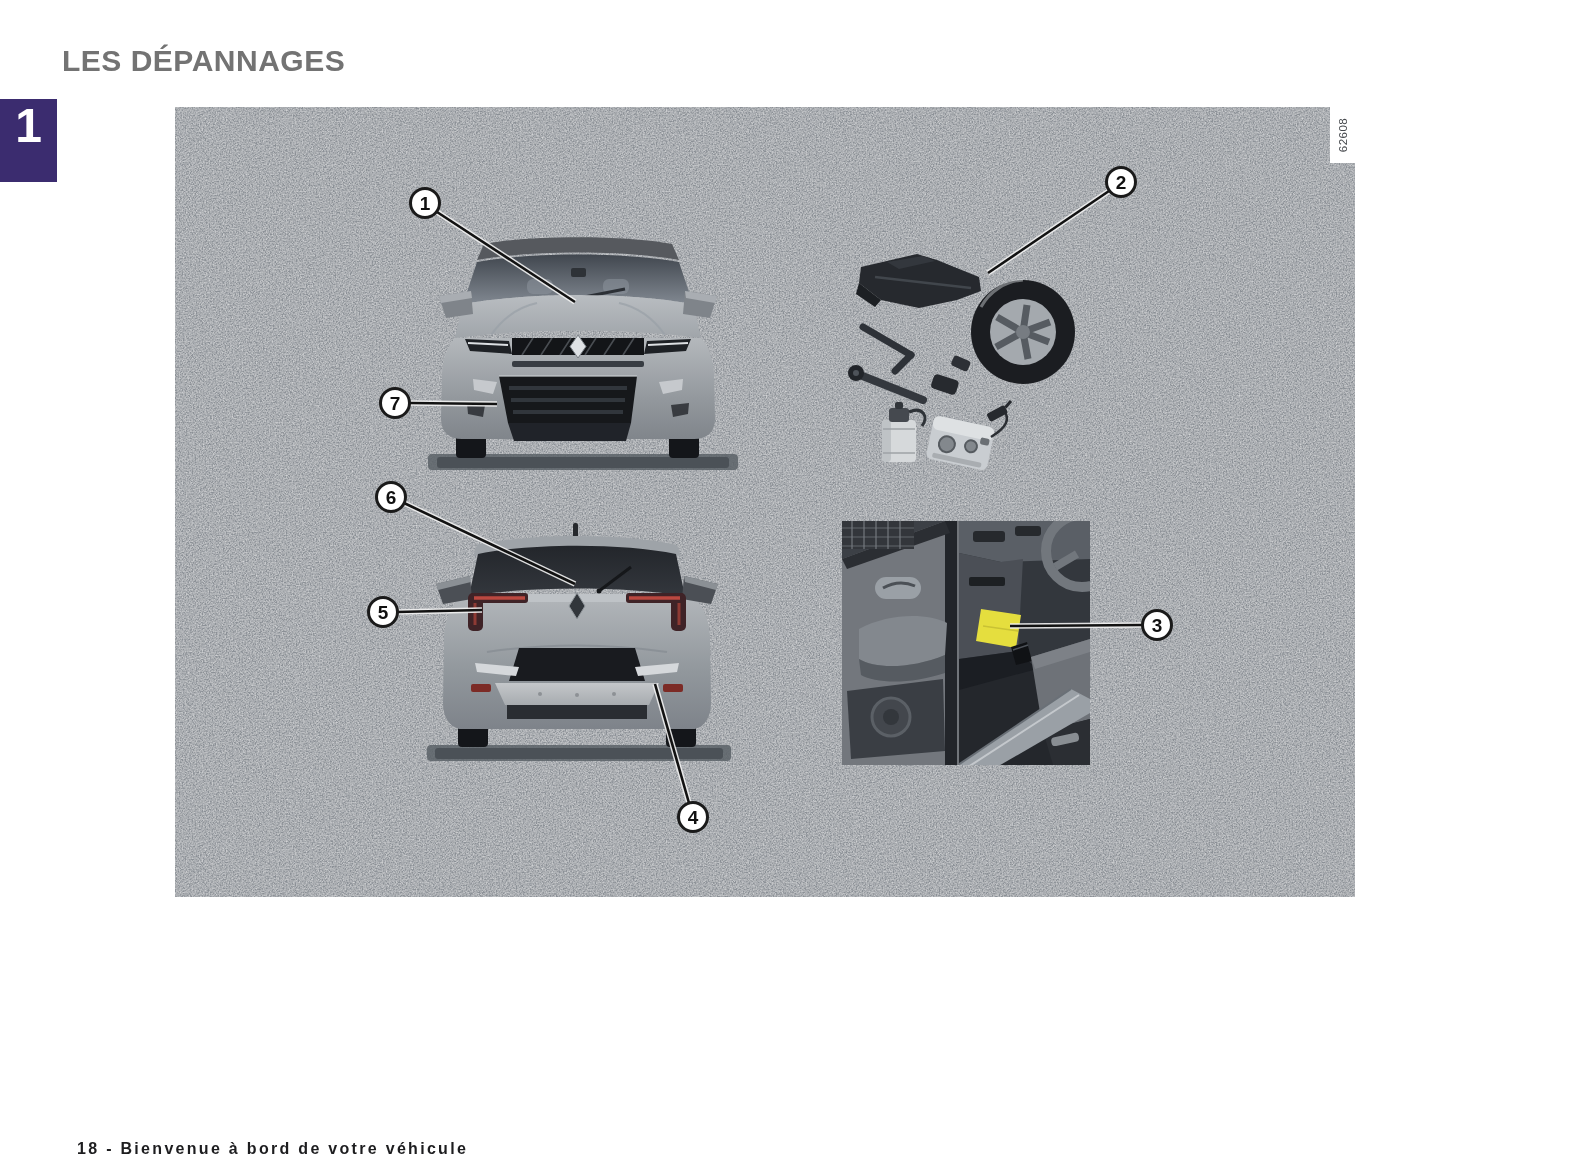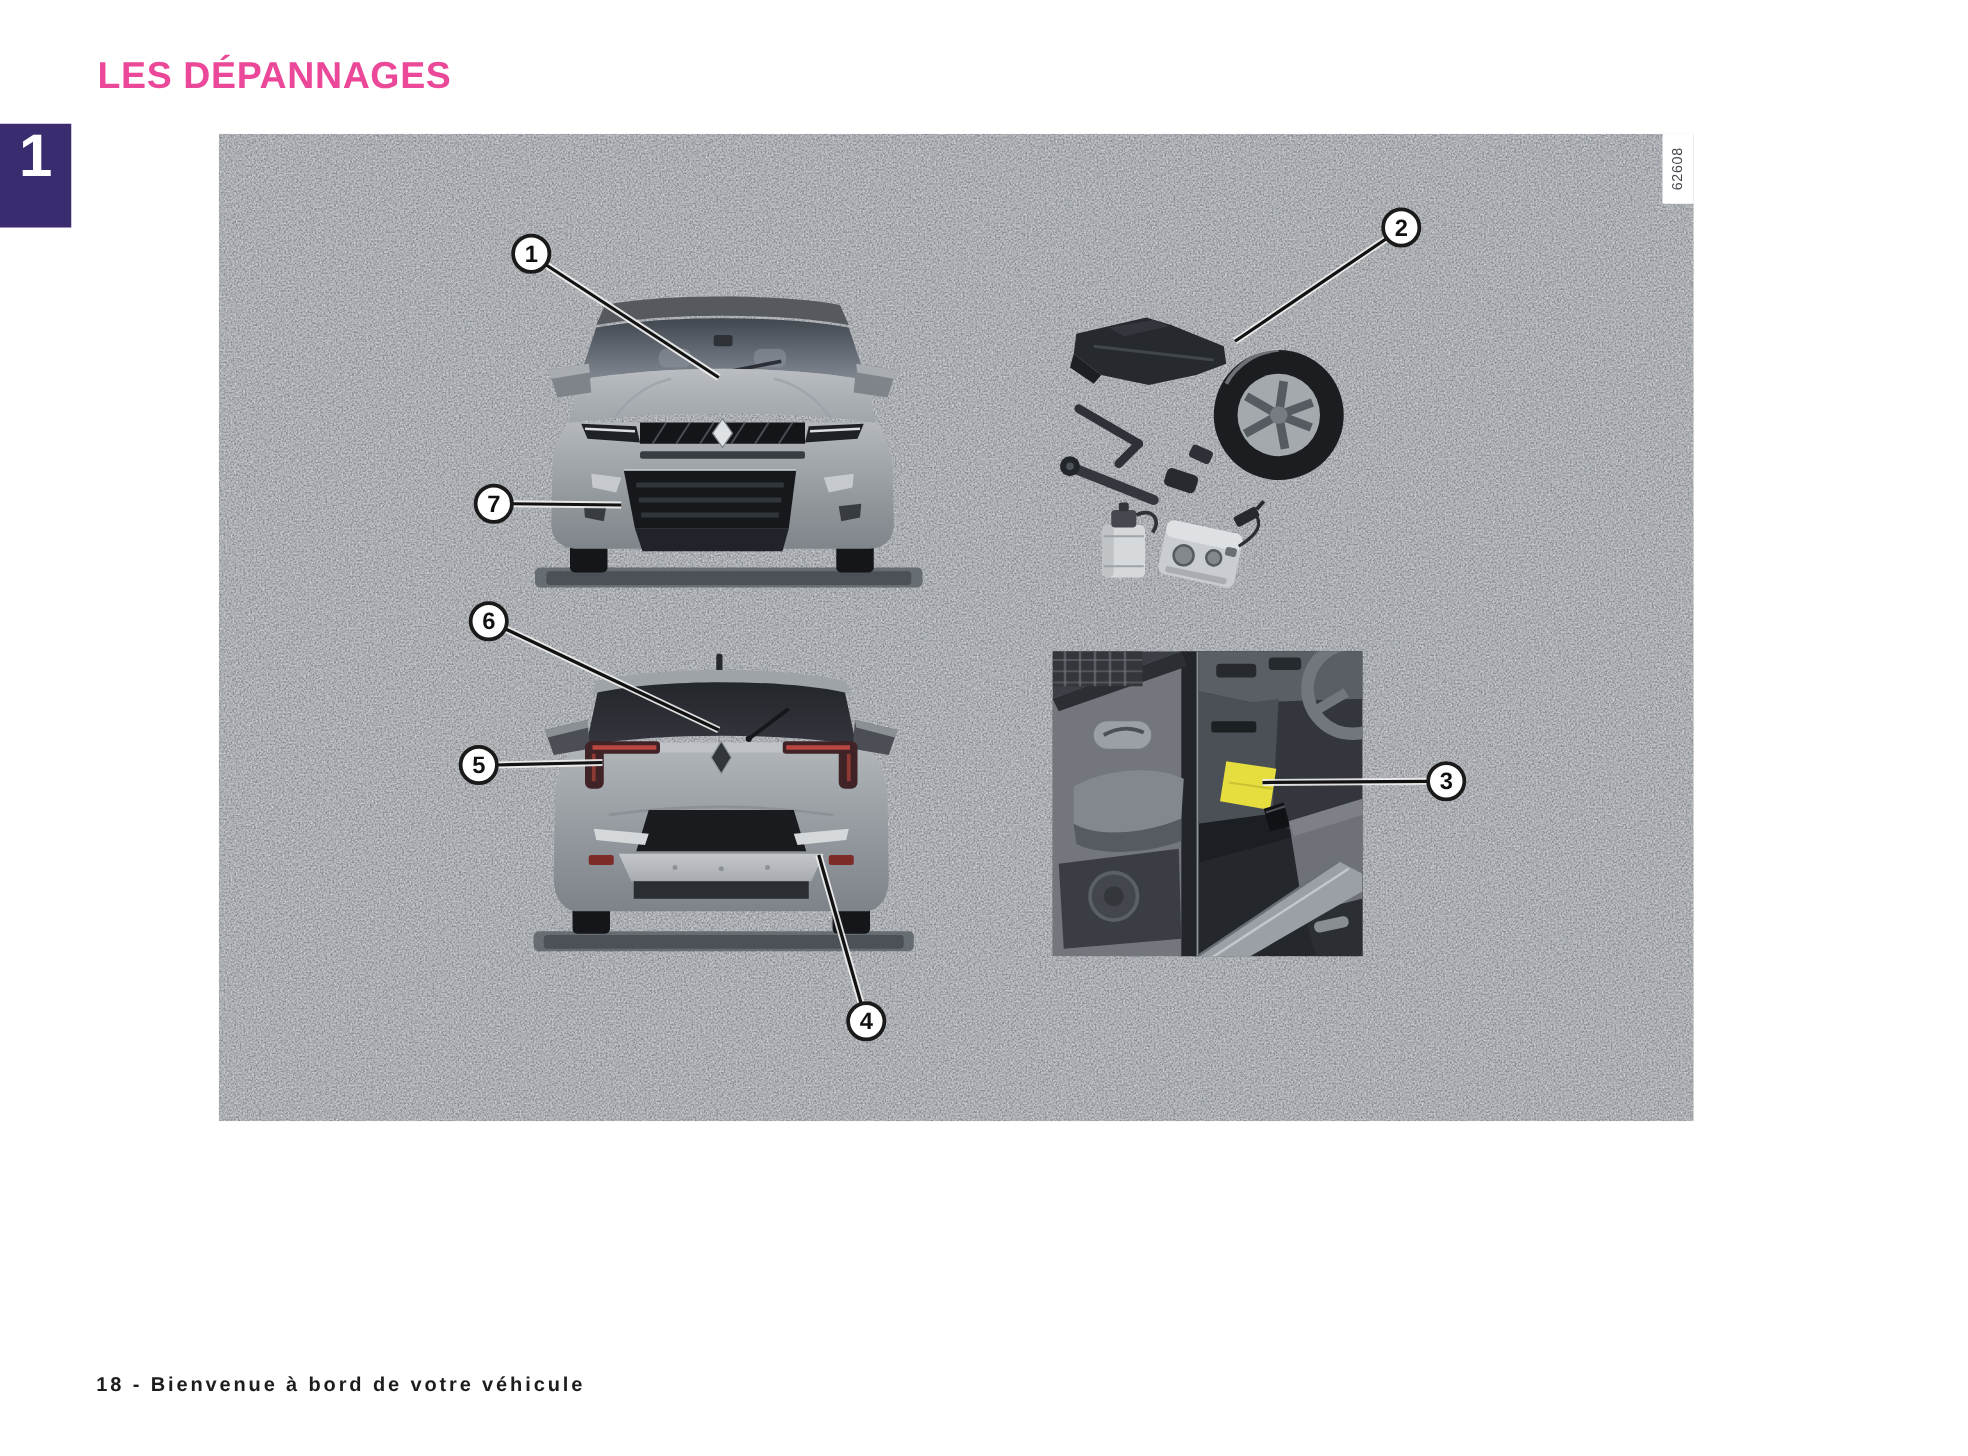--- a/index.html
+++ b/index.html
@@ -1,35 +1,35 @@
 <!DOCTYPE html>
 <html><head>
 <meta charset="utf-8">
 <style>
   html,body{margin:0;padding:0;}
   body{
     width:1574px;height:1165px;position:relative;overflow:hidden;
     background:#ffffff;font-family:"Liberation Sans",sans-serif;
   }
   .page-title{
-    position:absolute;left:78px;top:44px;
-    font-size:30px;font-weight:800;letter-spacing:.5px;color:#ec4899;
+    position:absolute;left:62px;top:44px;
+    font-size:30px;font-weight:800;letter-spacing:.5px;color:#737373;
   }
   .chapter-tab{
     position:absolute;left:0;top:99px;width:57px;height:83px;
     background:#3b2c6f;color:#ffffff;
     display:flex;justify-content:center;align-items:flex-start;
     font-size:48px;font-weight:bold;line-height:1;padding-top:3px;box-sizing:border-box;
   }
   .figure-wrap{
     position:absolute;left:175px;top:107px;width:1180px;height:790px;
   }
   .figure-wrap svg{display:block;}
   .page-footer{
-    position:absolute;left:77px;top:1100px;
+    position:absolute;left:77px;top:1140px;
     font-size:16px;font-weight:700;letter-spacing:2.3px;color:#1d1d1f;
   }
 </style>
 </head>
 <body>
 
 <div class="page-title">LES DÉPANNAGES</div>
 
 <div class="chapter-tab" style="background: rgb(59, 44, 111);">
   <span>1</span>

